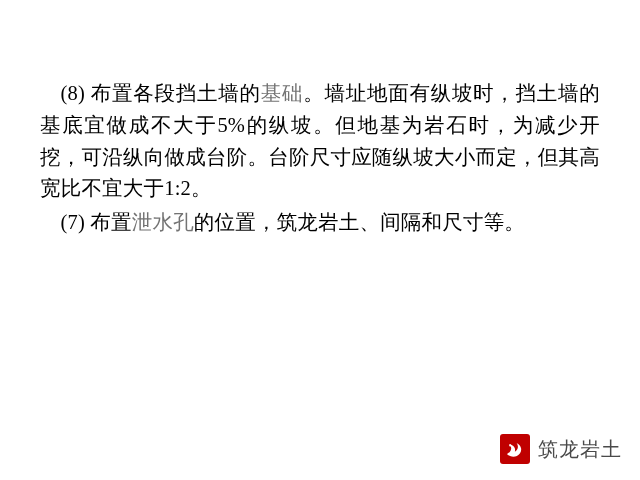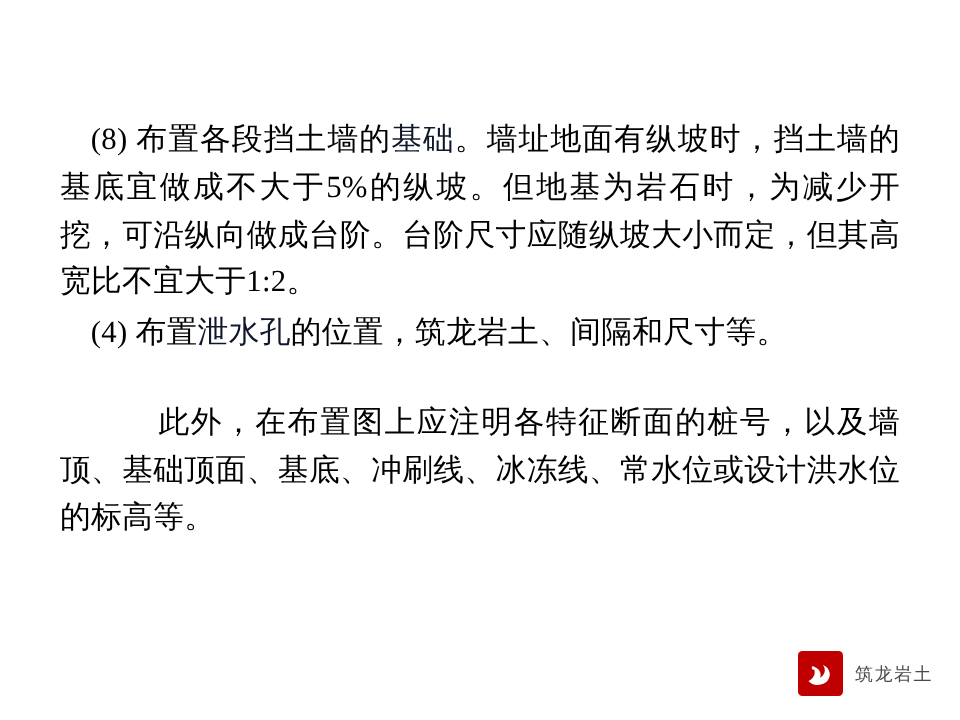--- a/index.html
+++ b/index.html
@@ -35,21 +35,21 @@
   .para + .para {
     margin-top: 2px;
   }
   .indent1 {
     text-indent: 1em;
   }
   .indent2 {
     text-indent: 3.2em;
   }
   .hl-red {
-    color: #0f172a;
+    color: #737373;
   }
   .gap {
     height: 28px;
   }
   .footer-logo {
     position: absolute;
     right: 18px;
     bottom: 16px;
     display: flex;
     align-items: center;
@@ -63,45 +63,42 @@
     position: relative;
     flex: none;
   }
   .logo-mark svg {
     position: absolute;
     left: 0;
     top: 0;
   }
   .logo-text {
     font-family: "Liberation Sans", "DejaVu Sans", sans-serif;
-    font-size: 12px;
+    font-size: 20px;
     color: #4a4a4a;
     letter-spacing: 1px;
     white-space: nowrap;
   }
 </style>
 </head>
 <body>
 
 <div class="slide">
 
   <div class="content">
     <div class="para indent1">
       <span>(8) 布置各段挡土墙的</span><span class="hl-red">基础</span><span>。墙址地面有纵坡时，挡土墙的基底宜做成不大于5%的纵坡。但地基为岩石时，为减少开挖，可沿纵向做成台阶。台阶尺寸应随纵坡大小而定，但其高宽比不宜大于1:2。</span>
     </div>
 
     <div class="para indent1">
-      <span>(4) 布置</span><span class="hl-red">泄水孔</span><span>的位置，筑龙岩土、间隔和尺寸等。</span>
+      <span>(7) 布置</span><span class="hl-red">泄水孔</span><span>的位置，筑龙岩土、间隔和尺寸等。</span>
     </div>
 
     <div class="gap"></div>
 
-    <div class="para indent2">
-      <span>此外，在布置图上应注明各特征断面的桩号，以及墙顶、基础顶面、基底、冲刷线、冰冻线、常水位或设计洪水位的标高等。</span>
-    </div>
   </div>
 
   <div class="footer-logo">
     <span class="logo-mark">
       <svg width="30" height="30" viewBox="0 0 30 30" aria-hidden="true">
         <path d="M7 20c2-1 3.5-2.5 4-4.5.6-2.4-.4-4.2-2-5.3 2.3.2 4.2 1.3 5.3 3 .9 1.4 1 3 .5 4.6 1.6-1 2.7-2.4 3-4.1.3-1.7-.2-3.3-1.3-4.6 2.5 1 4.2 3 4.6 5.4.5 3.1-1.2 6-4.2 7.4-2.6 1.2-6 1-8.4-.6-.6-.4-1.1-.8-1.5-1.3z" fill="#ffffff"></path>
         <circle cx="10.2" cy="11.4" r="1.05" fill="#ffffff"></circle>
       </svg>
     </span>
     <span class="logo-text">筑龙岩土</span>

